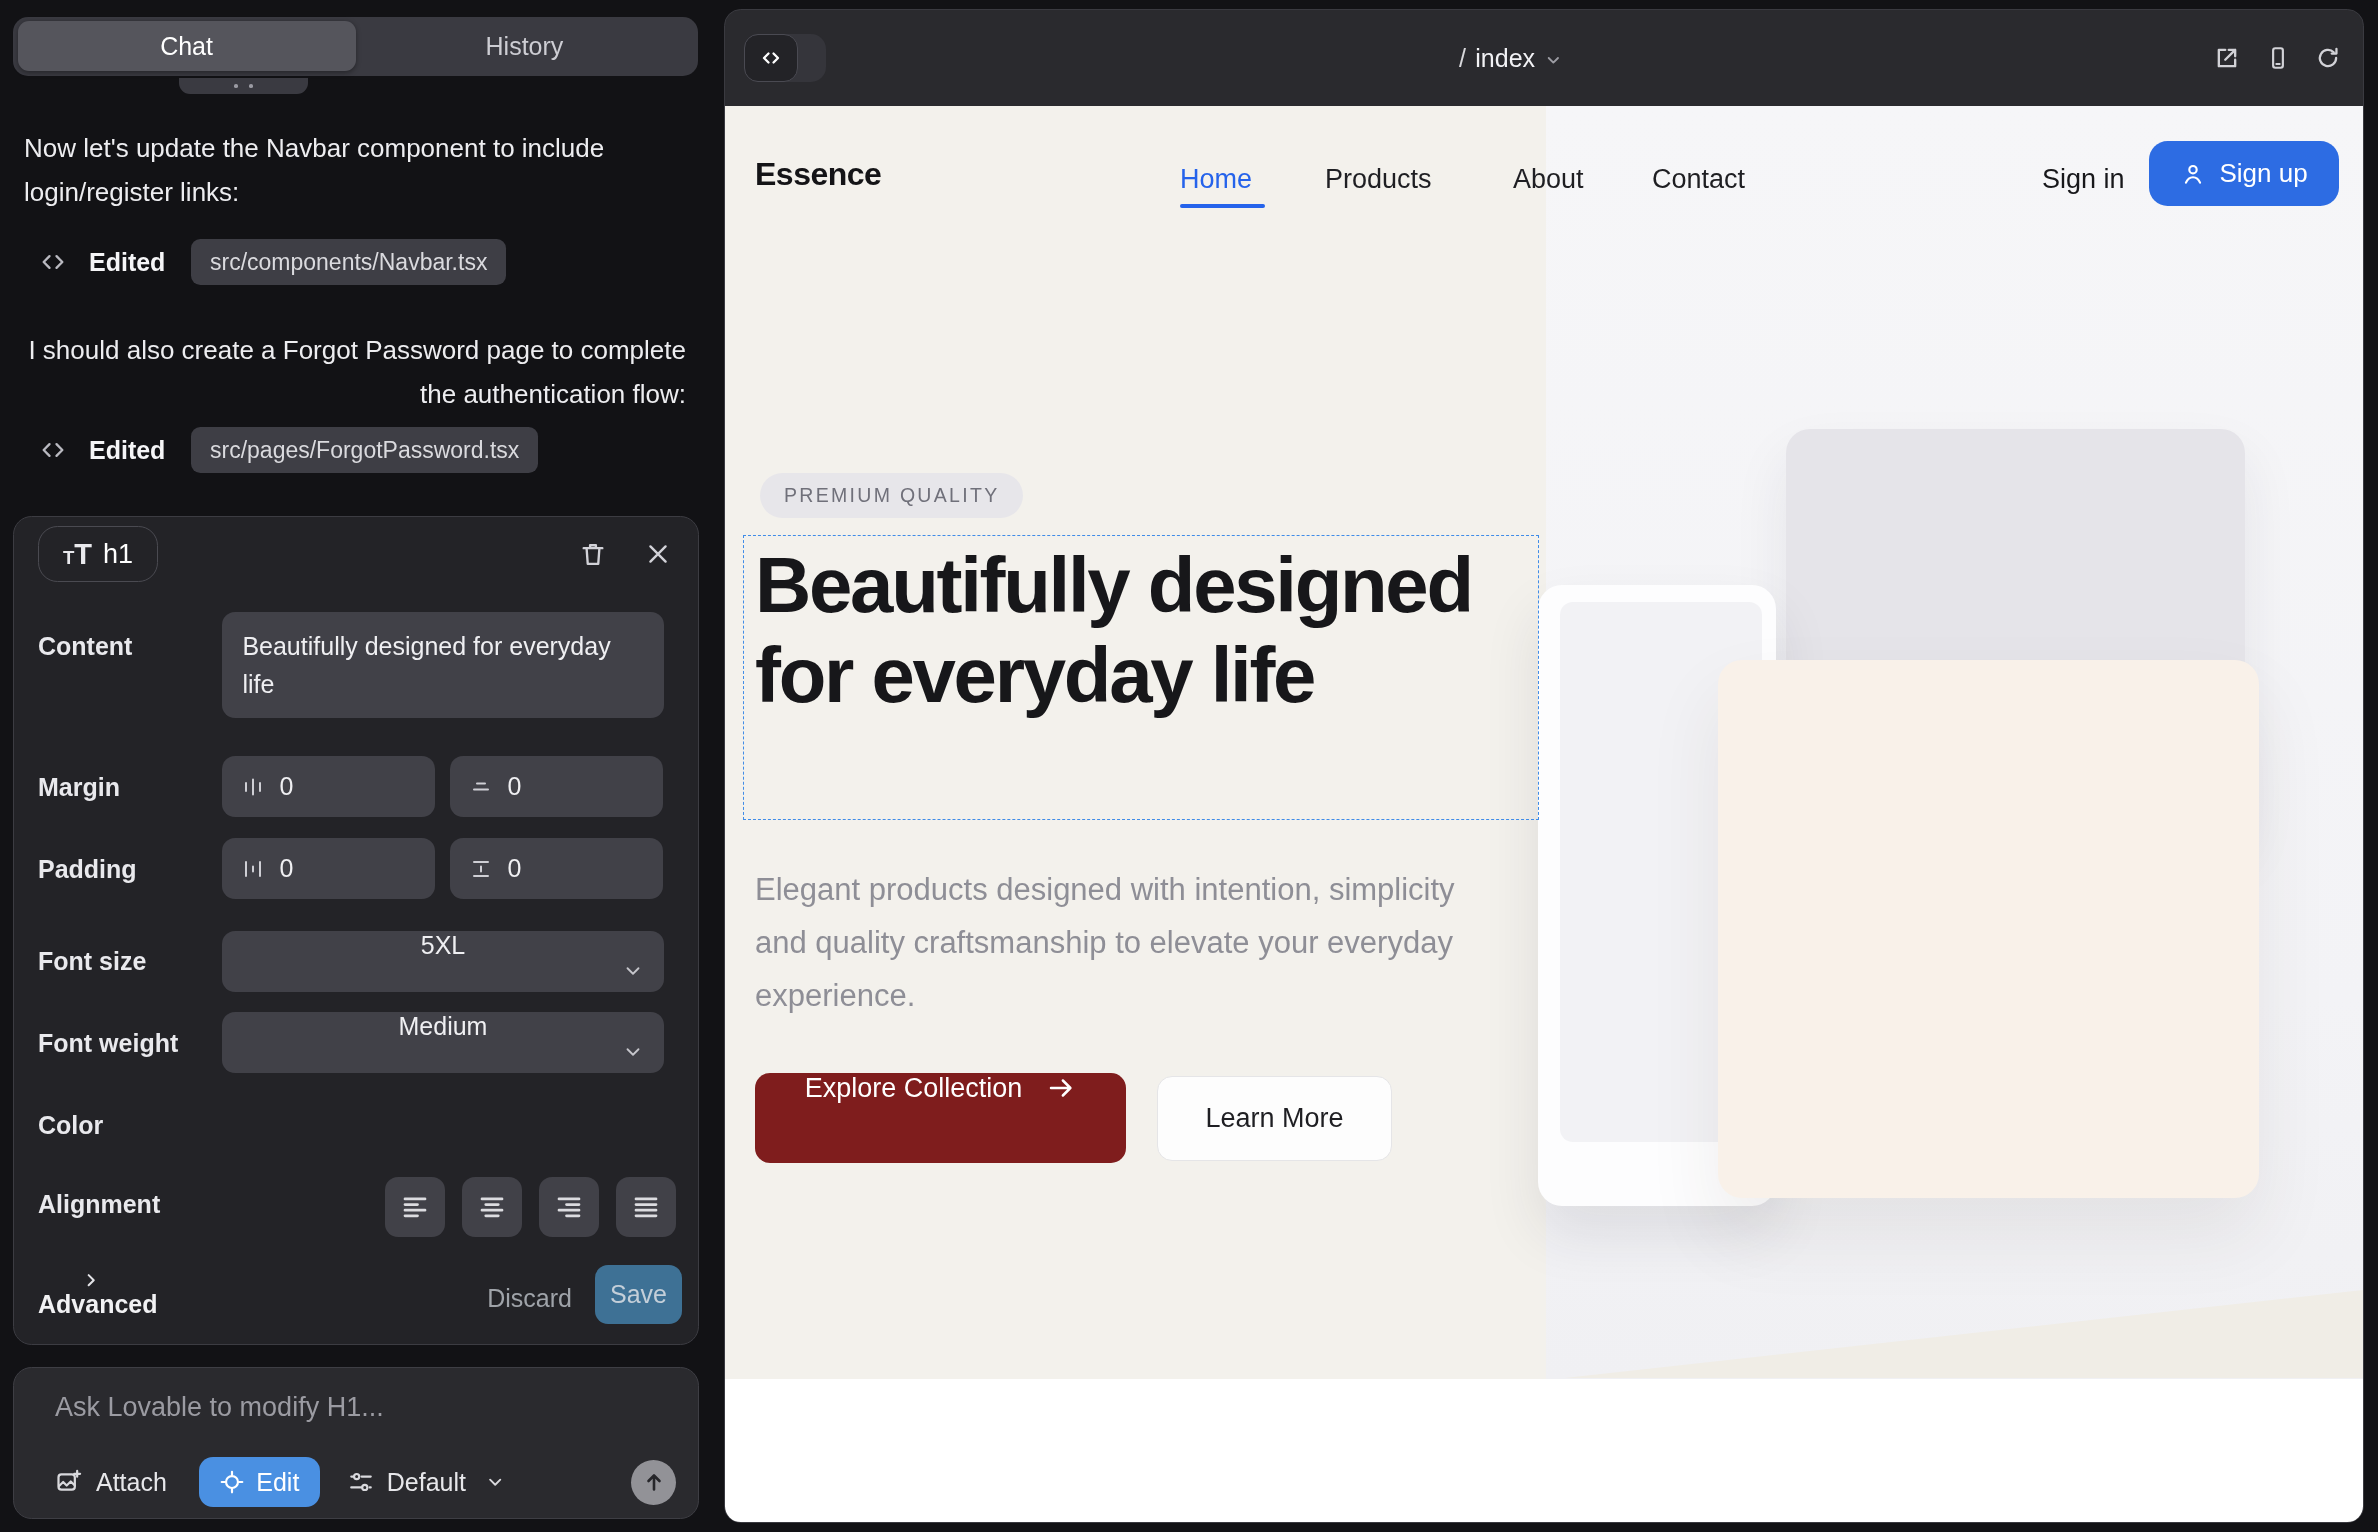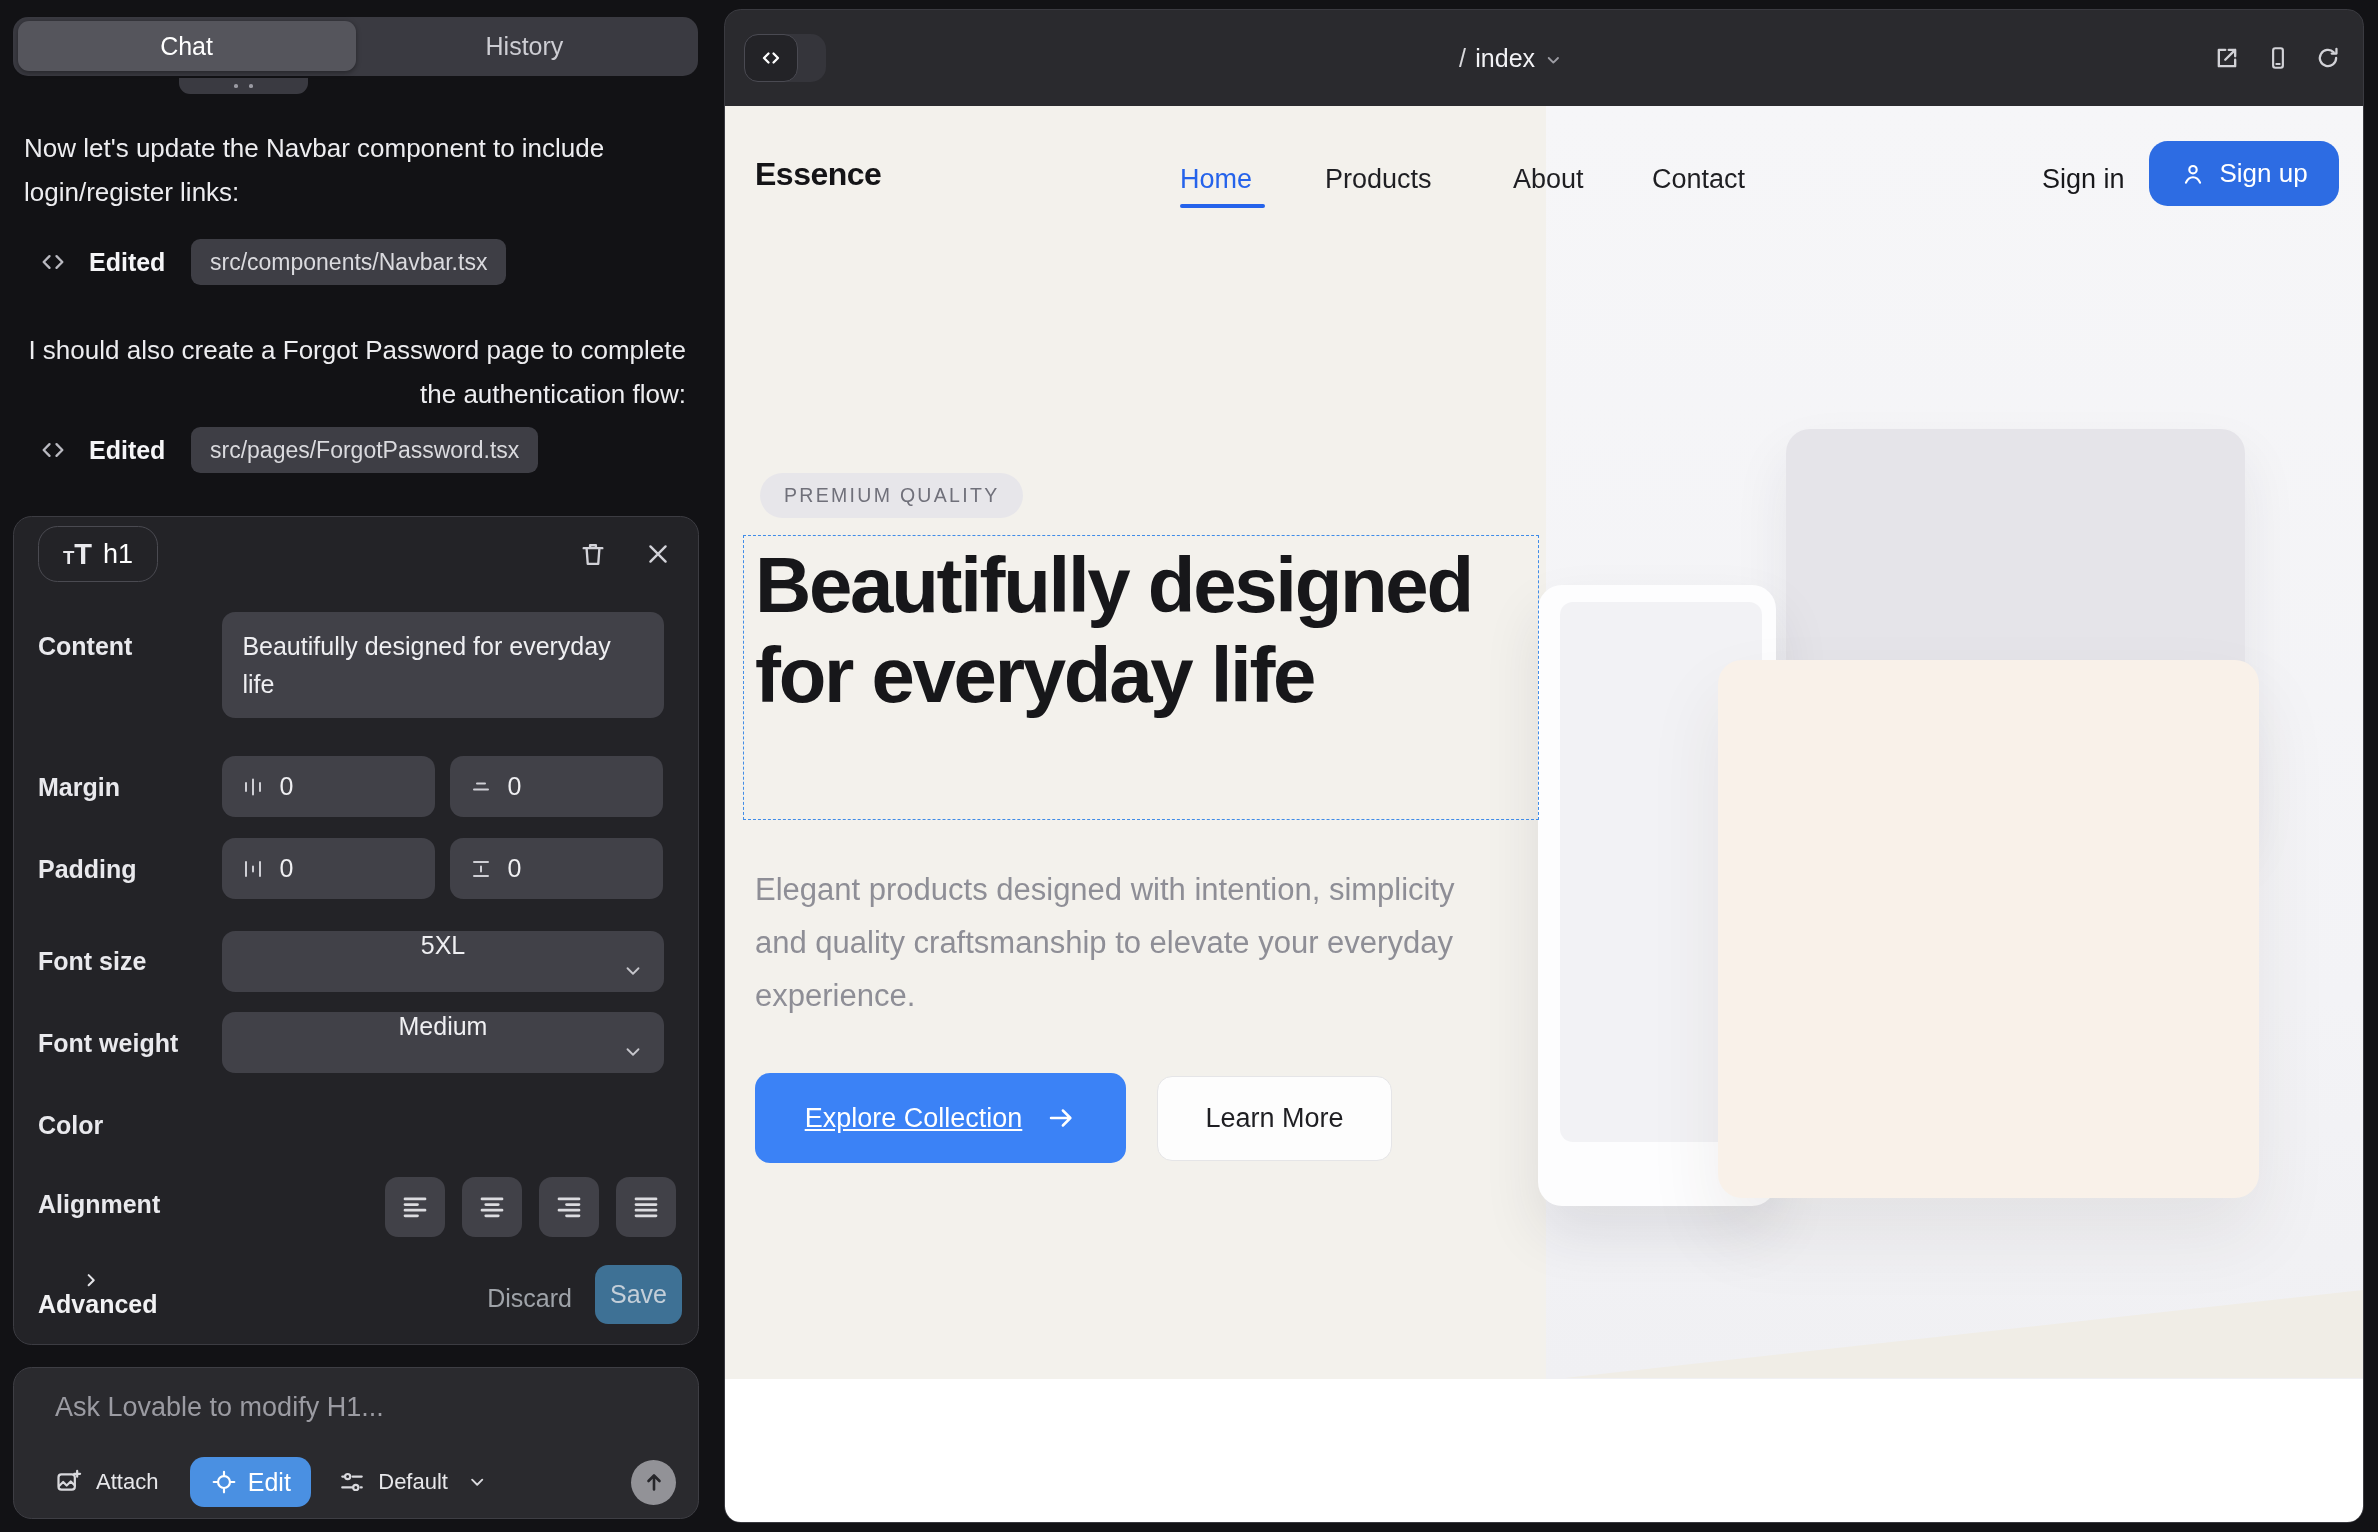--- a/index.html
+++ b/index.html
@@ -81,21 +81,21 @@
 
   
   .chat-input { position:absolute; left:13px; top:1367px; width:686px; height:152px;
                 background:#2a2a2e; border:0.9px solid #3e3e44; border-radius:18.6px; }
   .ask-input { position:absolute; left:41px; top:24px; width:603px; background:transparent;
                border:none; outline:none; font-size:27px; color:#e8e8ec;
                font-family:"Liberation Sans",sans-serif; }
   .ask-input::placeholder { color:#9b9ba2; }
   .ci-row { position:absolute; left:41px; top:89px; right:22px; height:50px;
             display:flex; align-items:center; }
-  .ci-btn { display:flex; align-items:center; gap:13px; color:#e7e7ea; font-size:22px;
+  .ci-btn { display:flex; align-items:center; gap:13px; color:#e7e7ea; font-size:25px;
             cursor:pointer; }
   .ci-btn svg { color:#d9d9dd; }
   .edit-pill { margin-left:32px; background:#4a90e2; border-radius:14px; height:50px;
                padding:0 20.4px; display:flex; align-items:center; gap:11px; color:#ffffff;
                font-size:25px; cursor:pointer; }
   .edit-pill svg { color:#ffffff; }
   .default-group { margin-left:28px; }
   .default-group .chev { color:#c8c8ce; margin-left:5.6px; }
   .send-btn { margin-left:auto; width:45px; height:45px; border-radius:50%;
               background:#929297; display:flex; align-items:center; justify-content:center;
@@ -142,22 +142,22 @@
            background:#e7e6ea; border-radius:24px; display:flex; align-items:center;
            font-size:19.5px; letter-spacing:2.3px; color:#70707a; }
 
   .selection-box { position:absolute; left:17.6px; top:429px; width:796px; height:285px;
                    border:1.9px dashed #3f8ce8; z-index:6; }
   .hero-heading { position:absolute; left:30px; top:434px; width:770px; font-size:78px;
                   line-height:90px; font-weight:600; letter-spacing:-2.3px; color:#17171a; z-index:5; }
   .hero-para { position:absolute; left:30px; top:757px; width:742px; font-size:31px;
                line-height:53px; color:#8e8e96; }
   .cta-primary { position:absolute; left:30px; top:967px; width:371px; height:90px;
-                 background:#3b82f6; border-radius:15px; display:flex; align-items:center;
-                 justify-content:center; gap:24px; color:#ffffff; font-size:27px; cursor:pointer;text-decoration:underline; }
+                 background:#7f1d1d; border-radius:15px; display:flex; 
+                 justify-content:center; gap:24px; color:#ffffff; font-size:27px; cursor:pointer; }
   .cta-secondary { position:absolute; left:432px; top:970px; width:235px; height:85px;
                    background:#fdfdfd; border:0.9px solid #e5e5e7; border-radius:15px;
                    display:flex; align-items:center; justify-content:center; color:#1f1f23;
                    font-size:27px; cursor:pointer; }
 
   .shape-gray { position:absolute; left:1061px; top:323px; width:459px; height:406px;
                 background:#e5e4e9; border-radius:24px; box-shadow:0 28px 56px rgba(40,40,60,.08); z-index:1; }
   .shape-card { position:absolute; left:813px; top:479px; width:238px; height:621px;
                 background:#fdfdfe; border-radius:24px; box-shadow:0 28px 56px rgba(40,40,60,.10); z-index:2; }
   .shape-card-inner { position:absolute; left:22px; top:16.7px; width:202px; height:540px;

